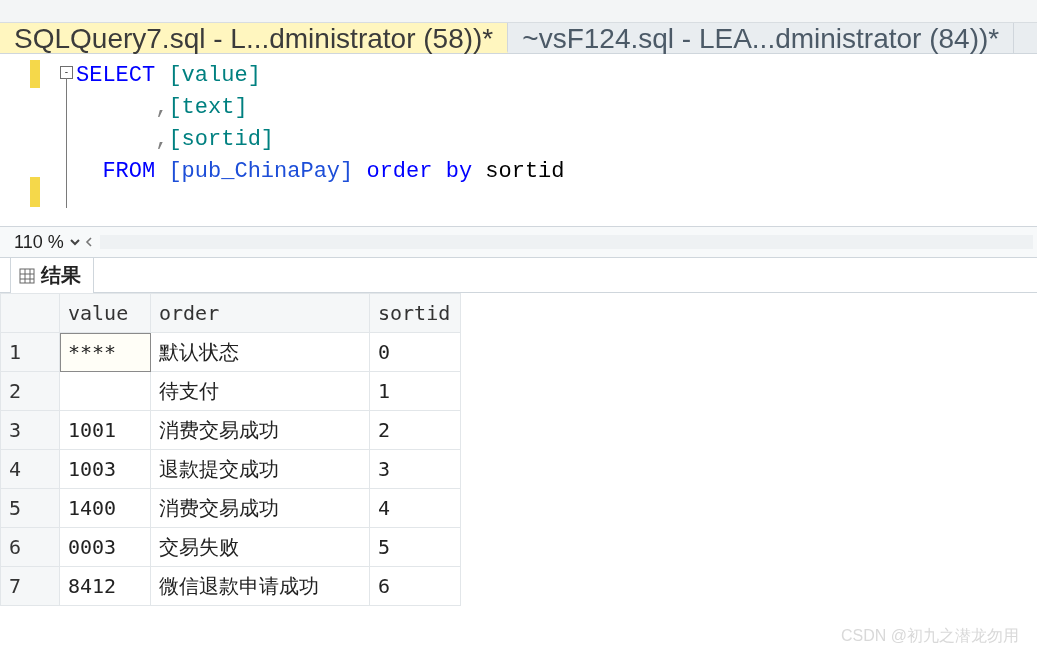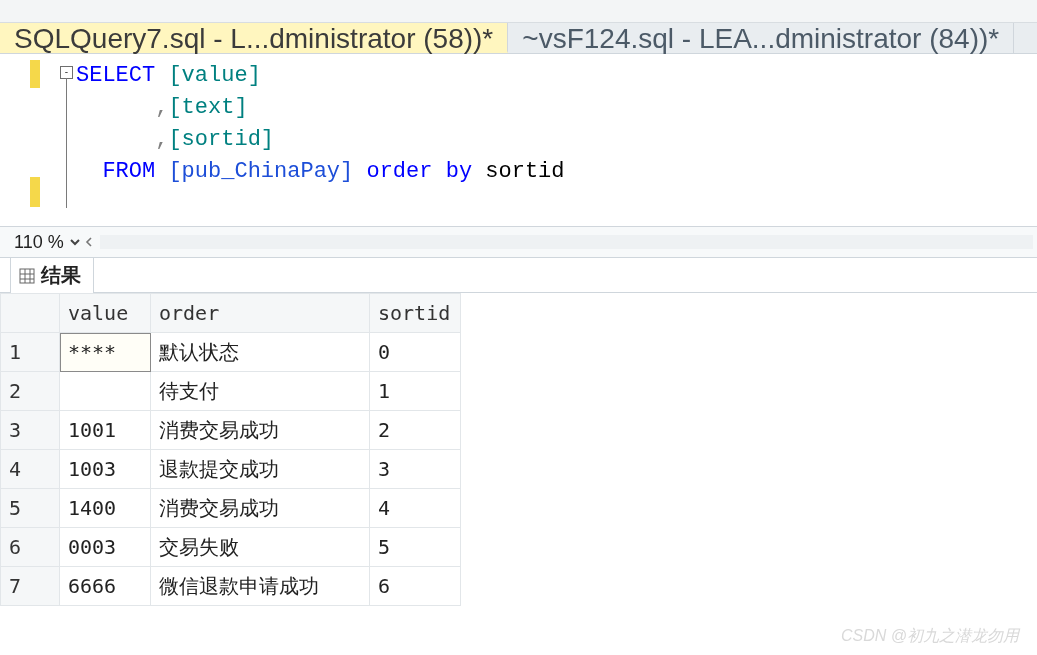--- a/index.html
+++ b/index.html
@@ -228,21 +228,20 @@
   .col-value { width: 72px; }
   .col-text  { width: 200px; }
   .col-sortid{ width: 72px; }
 
   
   .watermark {
     position: absolute;
     right: 18px;
     bottom: 8px;
     font-size: 16px;
-    font-style: italic;
     color: #d9d9d9;
     font-family: "Segoe UI","Microsoft YaHei",sans-serif;
     pointer-events: none;
     margin-left: 16px;
   }
 </style>
 </head>
 <body>
 
 <div class="top-strip"></div>
@@ -343,21 +342,21 @@
           <td class="col-sortid">4</td>
         </tr>
         <tr>
           <td class="rownum">6</td>
           <td class="col-value">0003</td>
           <td class="col-text">交易失败</td>
           <td class="col-sortid">5</td>
         </tr>
         <tr>
           <td class="rownum">7</td>
-          <td class="col-value">6666</td>
+          <td class="col-value">8412</td>
           <td class="col-text">微信退款申请成功</td>
           <td class="col-sortid">6</td>
         </tr>
       </tbody>
   </table>
 </div>
 
 <div class="watermark">CSDN @初九之潜龙勿用</div>
 
 </body></html>

